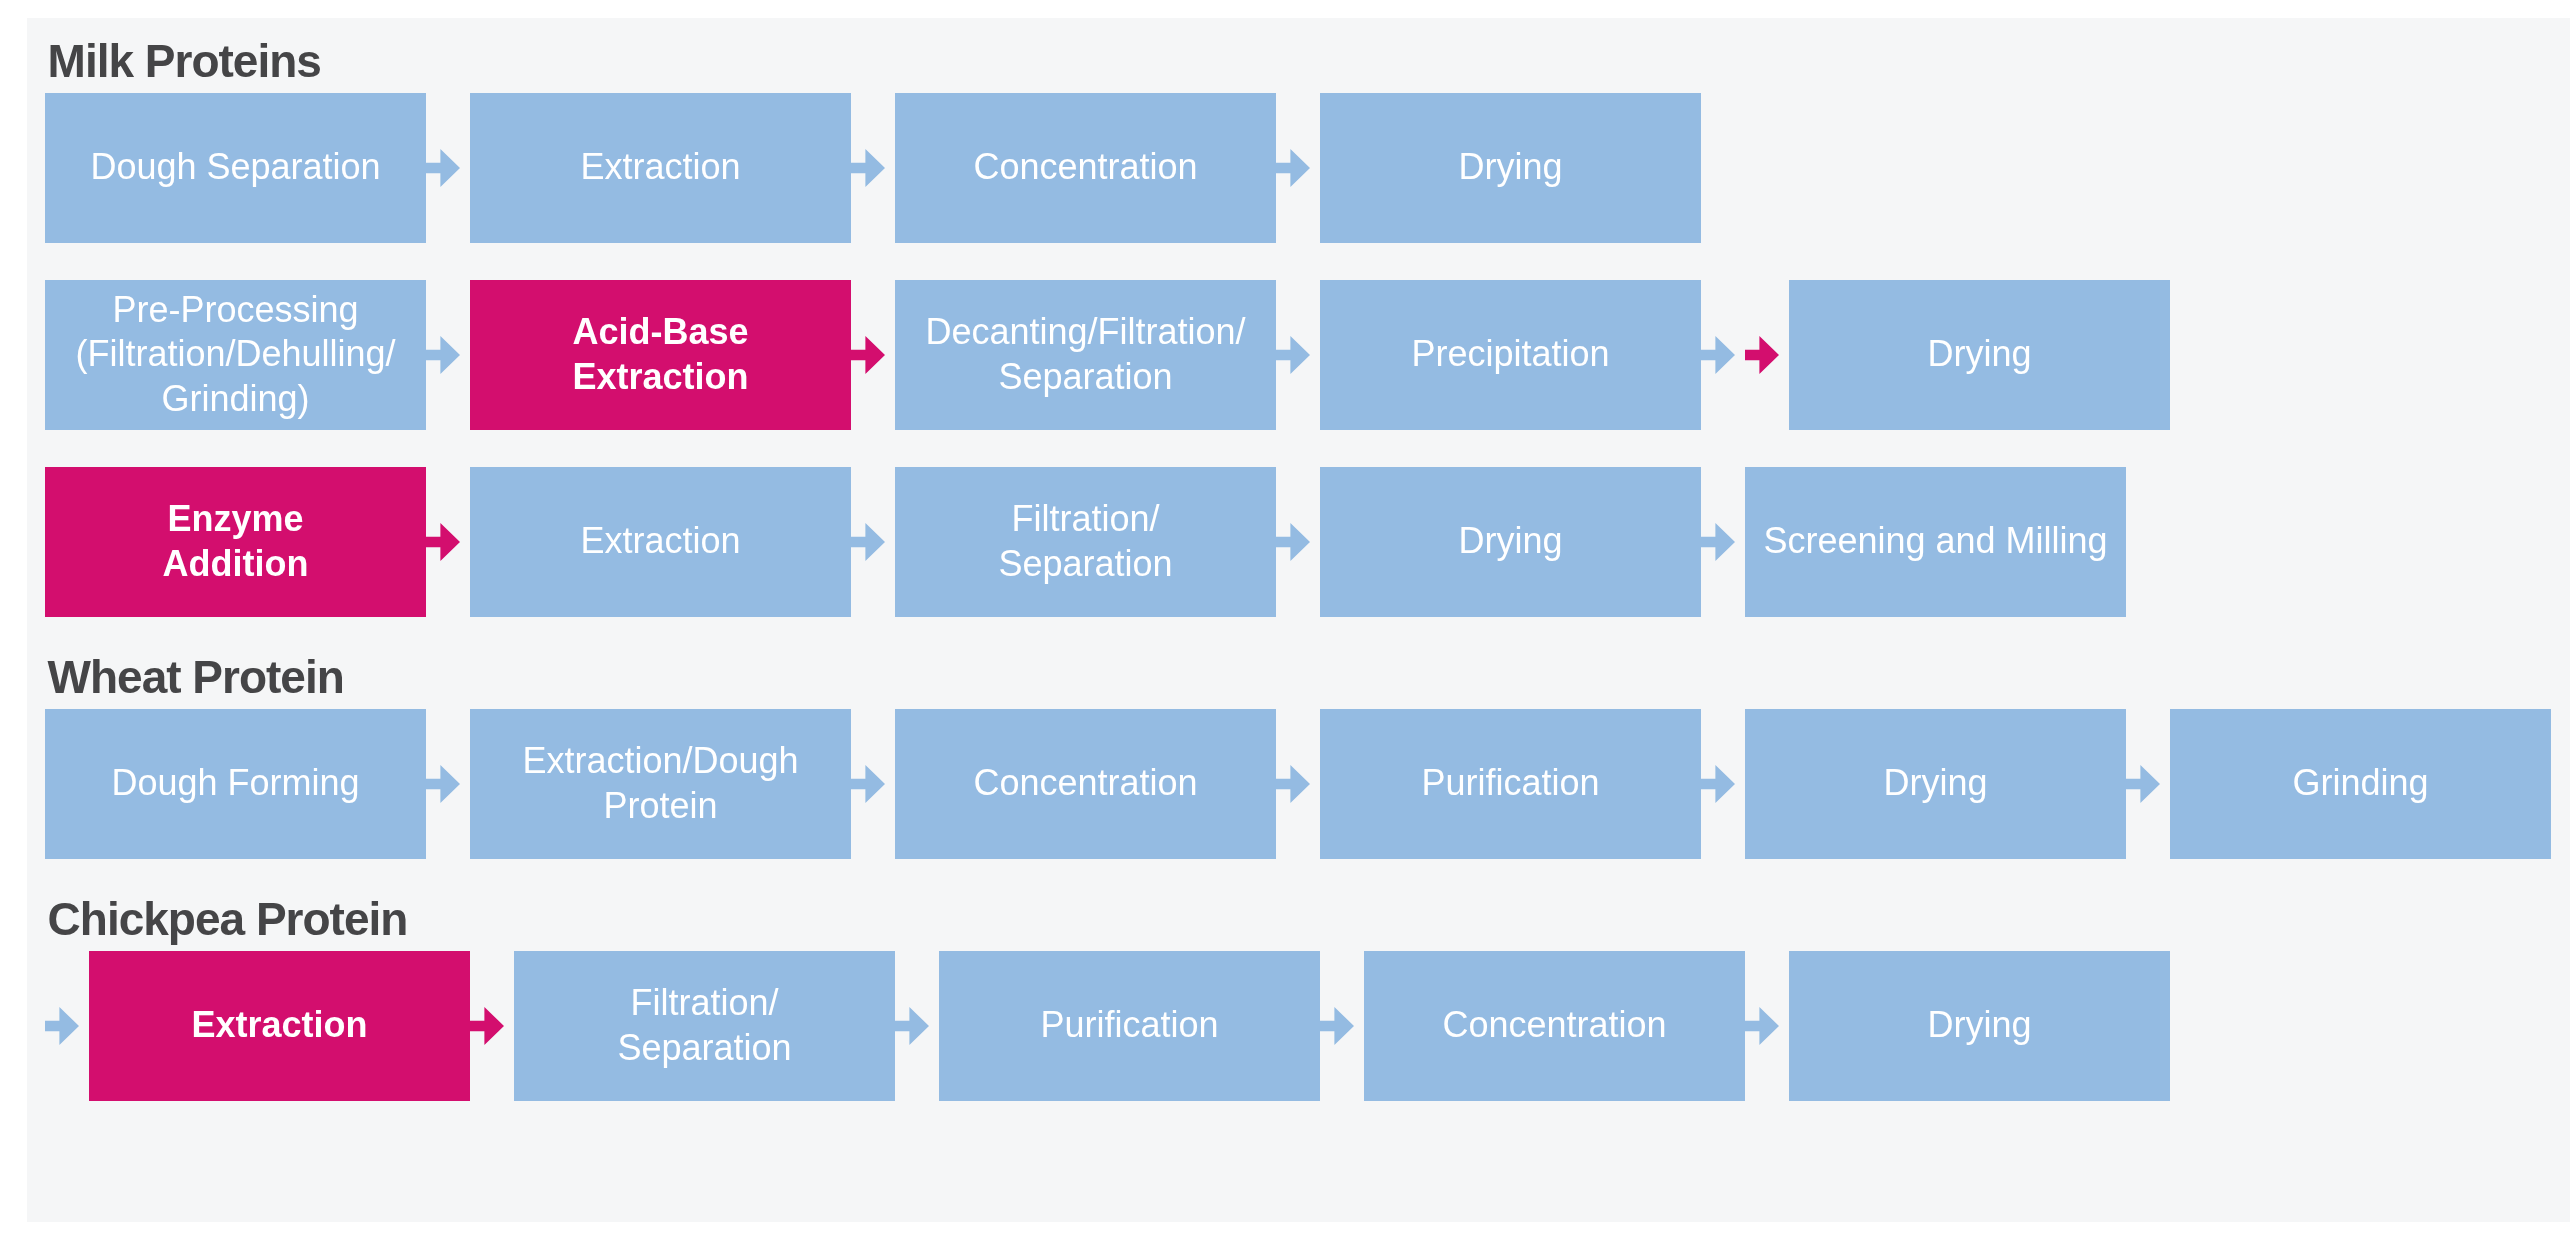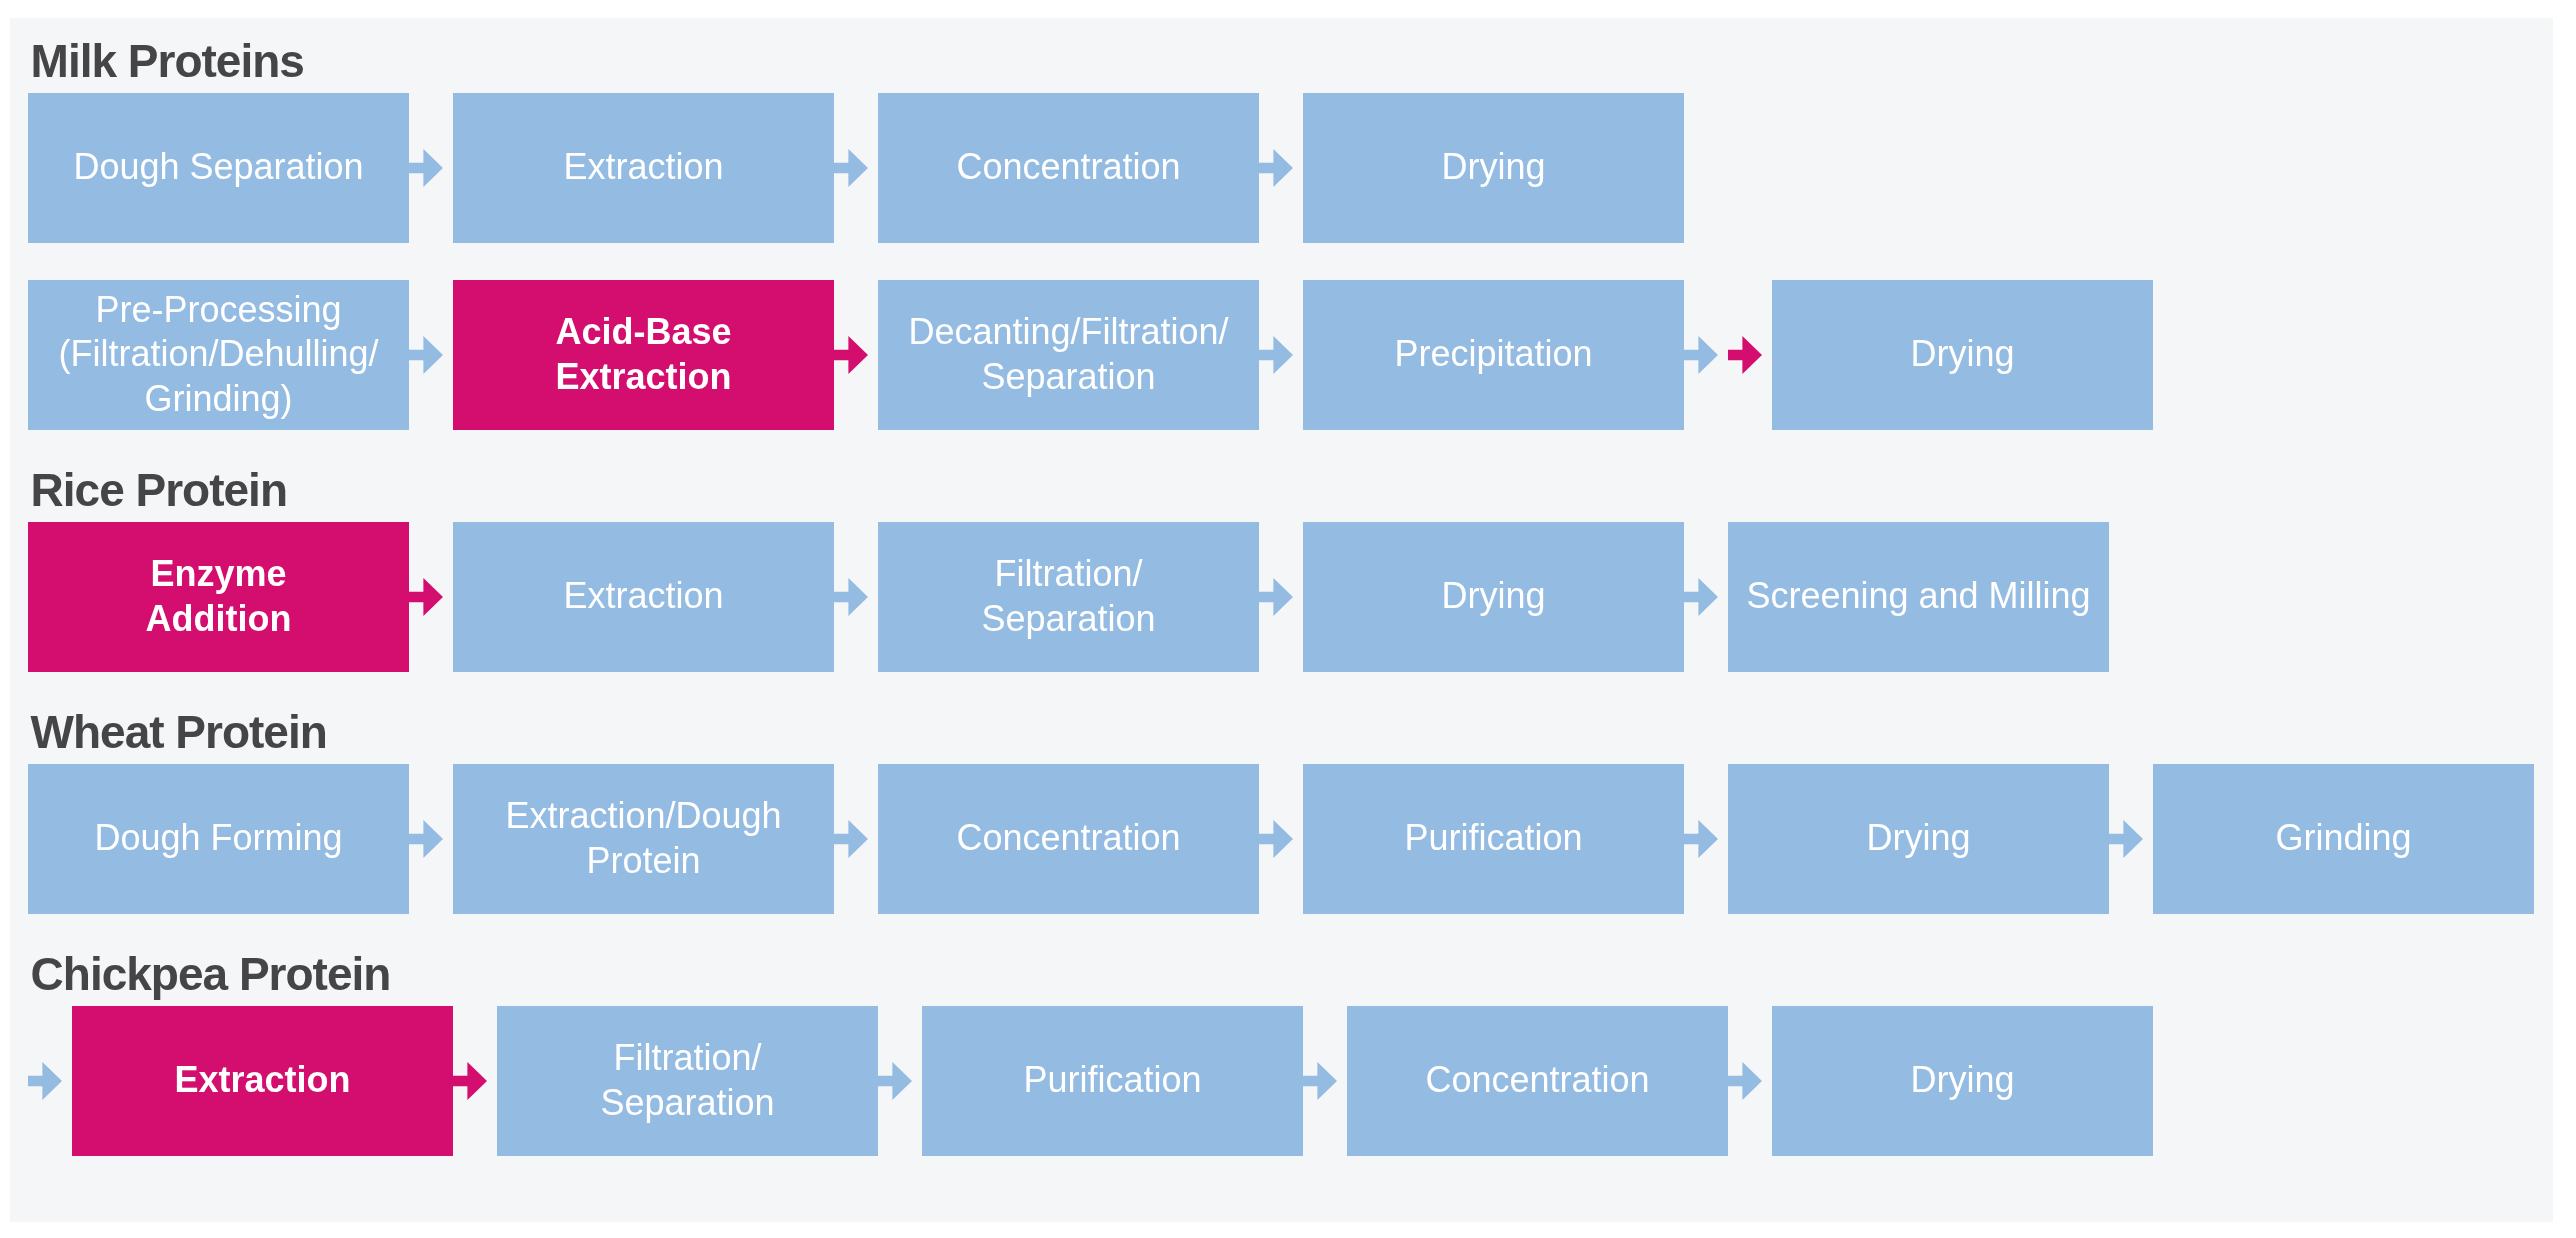--- a/index.html
+++ b/index.html
@@ -7,21 +7,21 @@
   html, body {
     width: 2576px;
     height: 1238px;
     background: #ffffff;
     font-family: "Liberation Sans", sans-serif;
     overflow: hidden;
   }
 
   .panel {
     position: absolute;
-    left: 10px;
+    left: 27px;
     top: 18px;
     width: 2543px;
     height: 1204px;
     background: var(--panel-bg, #f5f6f7);
   }
 
   .content {
     padding: 19.5px 20px 0 18px;
   }
 
@@ -136,21 +136,20 @@
           <div class="gap">
             <svg class="arrow" width="34" height="38" viewBox="0 0 52 58" aria-hidden="true">
               <path d="M0 21 H22 V0 L52 29 L22 58 V37 H0 Z" fill="#d30e6e"></path>
             </svg>
           </div>
           <div class="step-box">Drying</div>
         </div>
   </section>
 
   <section class="flow-row">
-    <h2 class="row-title">Rice Protein</h2>
     <div class="steps">
           <div class="step-box highlight">Enzyme
 Addition</div>
           <div class="gap">
             <svg class="arrow" width="34" height="38" viewBox="0 0 52 58" aria-hidden="true">
               <path d="M0 21 H22 V0 L52 29 L22 58 V37 H0 Z" fill="#d30e6e"></path>
             </svg>
           </div>
           <div class="step-box">Extraction</div>
           <div class="gap">

